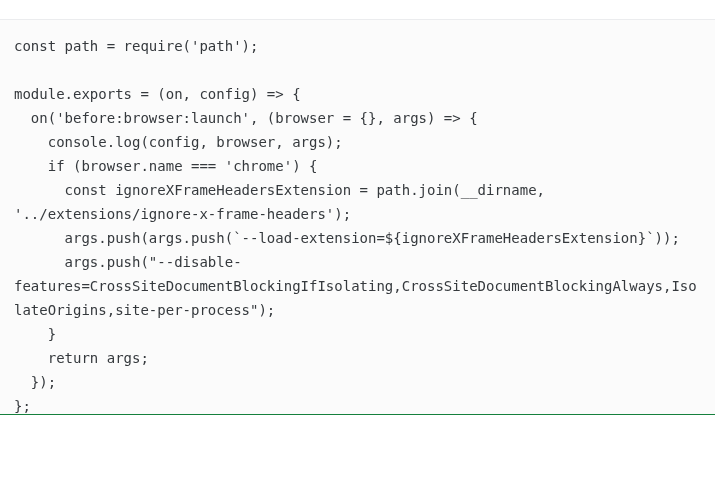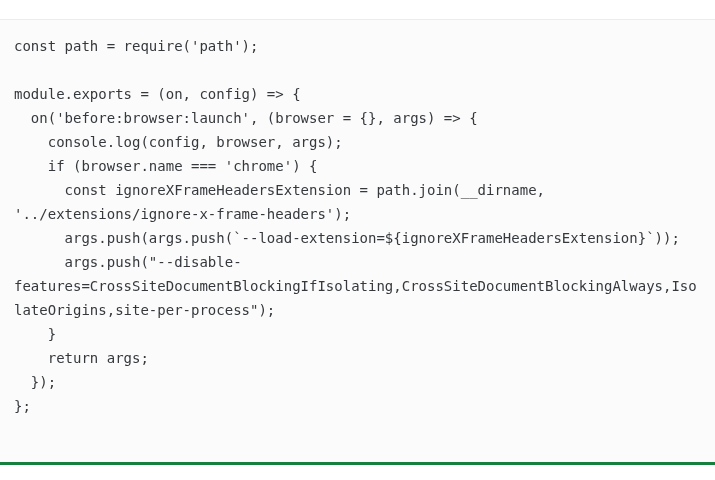--- a/index.html
+++ b/index.html
@@ -28,24 +28,24 @@
     height: 19px;
     flex: 0 0 19px;
     background: #ffffff;
   }
 
   
   .code-block {
     flex: 0 0 auto;
     background: #fbfbfb;
     border-top: 1px solid #ebecee;
-    border-bottom: 3px solid #15803d;
+    border-bottom: 1px solid #15803d;
     box-sizing: border-box;
     padding: 14px 14px 14px 14px;
-    height: 446px;
+    height: 396px;
     overflow: hidden;
   }
 
   .code-block pre {
     margin: 0;
     padding: 0;
     font-family: "DejaVu Sans Mono", "Liberation Mono", monospace;
     font-size: 14px;
     line-height: 24px;
     color: #35393d;

